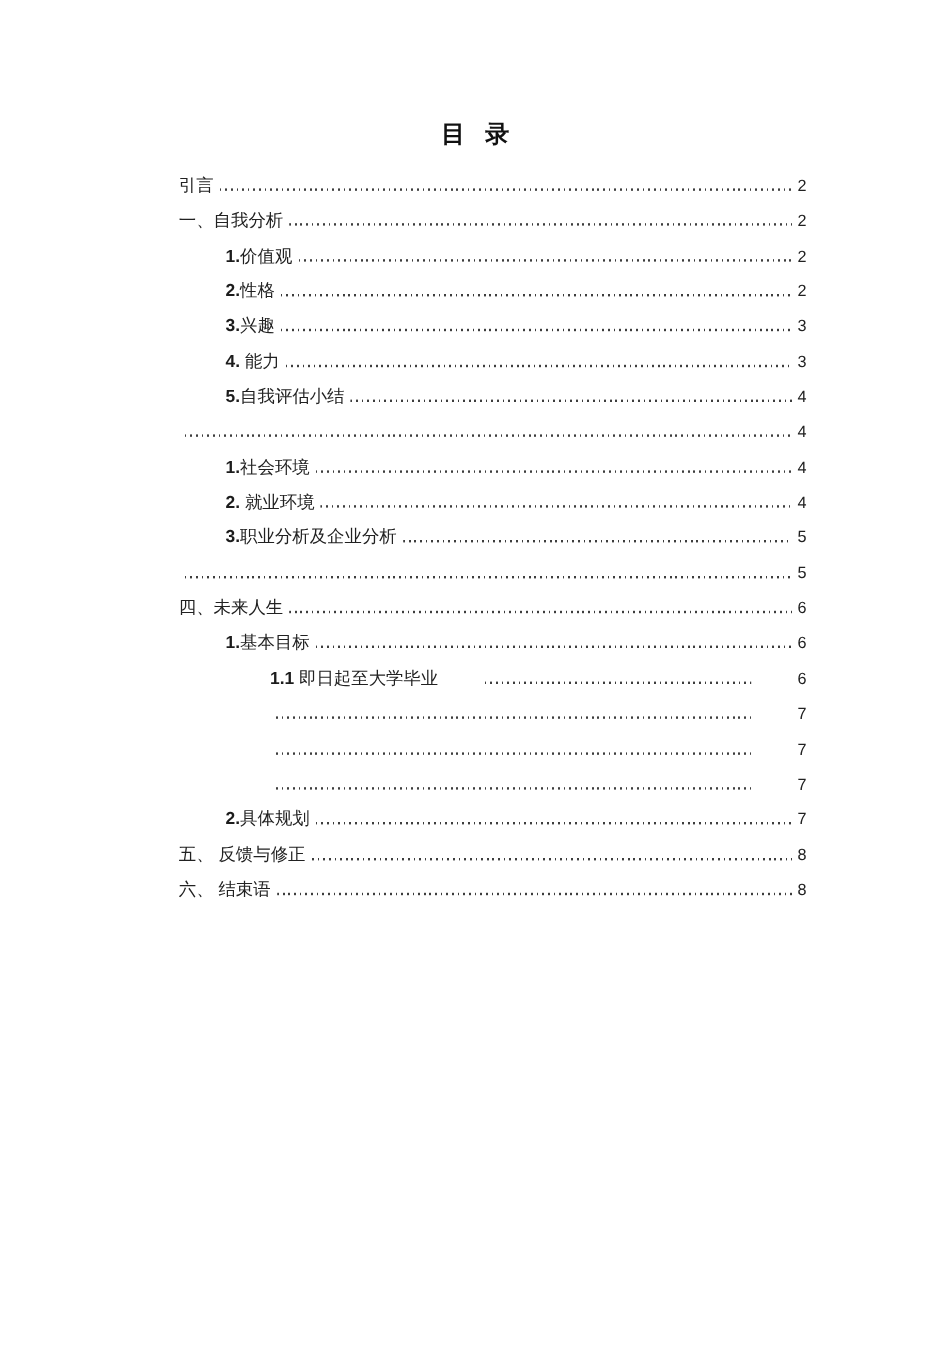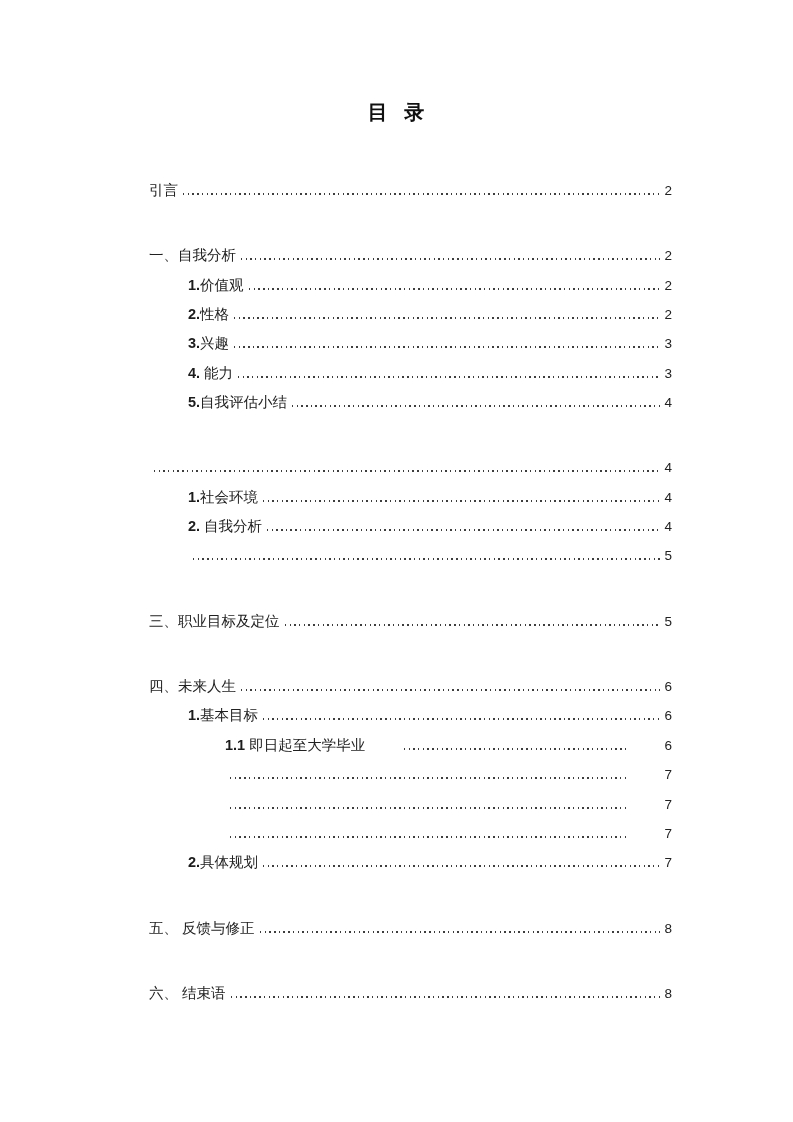--- a/index.html
+++ b/index.html
@@ -37,21 +37,21 @@
     width: 523px;
   }
   .toc-row {
     display: flex;
     align-items: baseline;
     height: 29.35px;
     line-height: 29.35px;
     font-size: 14.5px;
     white-space: pre;
   }
-  .lvl-0 { padding-left: 0; margin-top: 36px; }
+  .lvl-0 { padding-left: 0; }
   .lvl-1 { padding-left: 39px; }
   .lvl-2 { padding-left: 76px; gap: 34px; }
   .entry-num {
     font-weight: bold;
     color: #1c1c1c;
   }
   .entry-text b {
     font-weight: bold;
     color: #1c1c1c;
   }
@@ -82,23 +82,23 @@
   <div class="toc-list" id="toc-list">
       <div class="toc-row lvl-0"><span class="entry-label"><b class="entry-num"></b><span class="entry-text">引言</span></span><span class="leader"></span><span class="pagenum">2</span></div>
       <div class="toc-row lvl-0"><span class="entry-label"><b class="entry-num"></b><span class="entry-text">一、自我分析</span></span><span class="leader"></span><span class="pagenum">2</span></div>
       <div class="toc-row lvl-1"><span class="entry-label"><b class="entry-num">1.</b><span class="entry-text">价值观</span></span><span class="leader"></span><span class="pagenum">2</span></div>
       <div class="toc-row lvl-1"><span class="entry-label"><b class="entry-num">2.</b><span class="entry-text">性格</span></span><span class="leader"></span><span class="pagenum">2</span></div>
       <div class="toc-row lvl-1"><span class="entry-label"><b class="entry-num">3.</b><span class="entry-text">兴趣</span></span><span class="leader"></span><span class="pagenum">3</span></div>
       <div class="toc-row lvl-1"><span class="entry-label"><b class="entry-num">4.</b><span class="entry-text"> 能力</span></span><span class="leader"></span><span class="pagenum">3</span></div>
       <div class="toc-row lvl-1"><span class="entry-label"><b class="entry-num">5.</b><span class="entry-text">自我评估小结</span></span><span class="leader"></span><span class="pagenum">4</span></div>
       <div class="toc-row lvl-0"><span class="leader"></span><span class="pagenum">4</span></div>
       <div class="toc-row lvl-1"><span class="entry-label"><b class="entry-num">1.</b><span class="entry-text">社会环境</span></span><span class="leader"></span><span class="pagenum">4</span></div>
-      <div class="toc-row lvl-1"><span class="entry-label"><b class="entry-num">2.</b><span class="entry-text"> 自我分析</span></span><span class="leader"></span><span class="pagenum">4</span></div>
-      <div class="toc-row lvl-1"><span class="leader"></span><span class="pagenum">5</span></div>
-      <div class="toc-row lvl-0"><span class="entry-label"><b class="entry-num"></b><span class="entry-text">三、职业目标及定位</span></span><span class="leader"></span><span class="pagenum">5</span></div>
+      <div class="toc-row lvl-1"><span class="entry-label"><b class="entry-num">2.</b><span class="entry-text"> 就业环境</span></span><span class="leader"></span><span class="pagenum">4</span></div>
+      <div class="toc-row lvl-1"><span class="entry-label"><b class="entry-num">3.</b><span class="entry-text">职业分析及企业分析</span></span><span class="leader"></span><span class="pagenum">5</span></div>
+      <div class="toc-row lvl-0"><span class="leader"></span><span class="pagenum">5</span></div>
       <div class="toc-row lvl-0"><span class="entry-label"><b class="entry-num"></b><span class="entry-text">四、未来人生</span></span><span class="leader"></span><span class="pagenum">6</span></div>
       <div class="toc-row lvl-1"><span class="entry-label"><b class="entry-num">1.</b><span class="entry-text">基本目标</span></span><span class="leader"></span><span class="pagenum">6</span></div>
       <div class="toc-row lvl-2"><span class="entry-label"><b class="entry-num">1.1</b><span class="entry-text"> 即日起至大学毕业</span></span><span class="leader"></span><span class="pagenum">6</span></div>
       <div class="toc-row lvl-2"><span class="leader"></span><span class="pagenum">7</span></div>
       <div class="toc-row lvl-2"><span class="leader"></span><span class="pagenum">7</span></div>
       <div class="toc-row lvl-2"><span class="leader"></span><span class="pagenum">7</span></div>
       <div class="toc-row lvl-1"><span class="entry-label"><b class="entry-num">2.</b><span class="entry-text">具体规划</span></span><span class="leader"></span><span class="pagenum">7</span></div>
       <div class="toc-row lvl-0"><span class="entry-label"><b class="entry-num"></b><span class="entry-text">五、 反馈与修正</span></span><span class="leader"></span><span class="pagenum">8</span></div>
       <div class="toc-row lvl-0"><span class="entry-label"><b class="entry-num"></b><span class="entry-text">六、 结束语</span></span><span class="leader"></span><span class="pagenum">8</span></div>
     </div>

